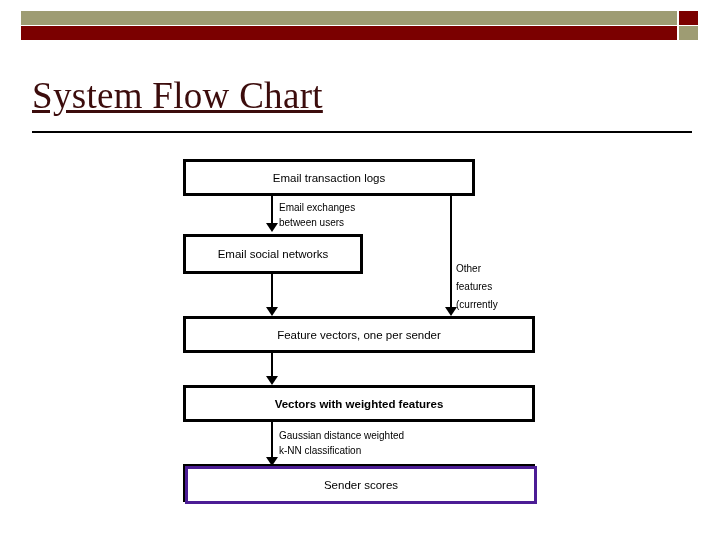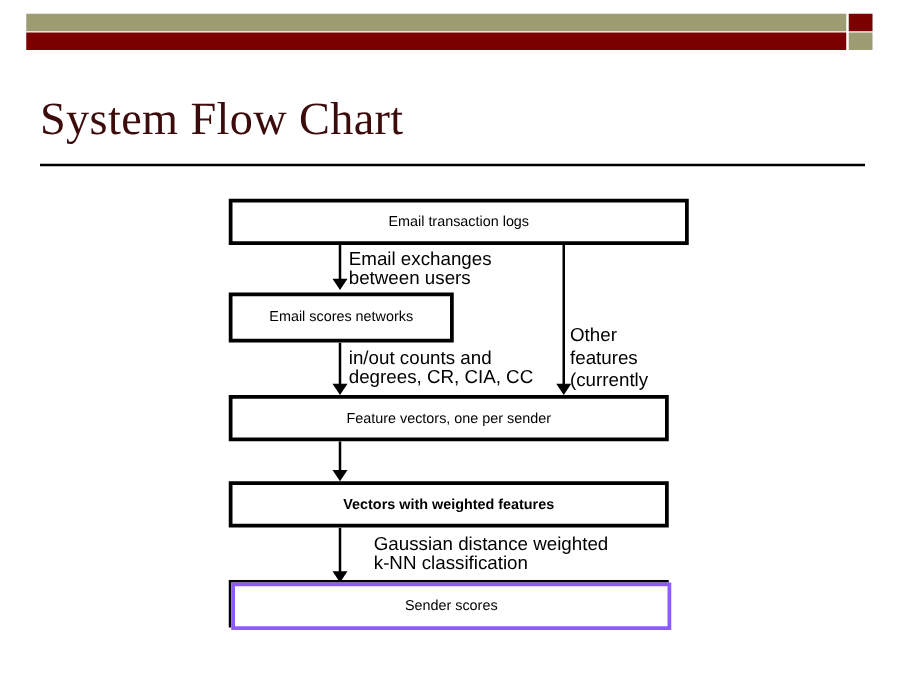--- a/index.html
+++ b/index.html
@@ -46,20 +46,21 @@
     position: absolute;
     left: 32px;
     top: 74px;
     width: 660px;
     font-family: "Liberation Serif", serif;
     font-size: 37px;
     line-height: 44px;
     color: #3c0c0c;
     letter-spacing: 0.3px;
     white-space: nowrap;
+    text-decoration: underline;
   }
   #title-rule {
     position: absolute;
     left: 32px;
     top: 131px;
     width: 660px;
     height: 2px;
     background: #000000;
   }
 
@@ -78,28 +79,28 @@
     border: 3px solid #000000;
     display: flex;
     align-items: center;
     justify-content: center;
     font-family: "Liberation Sans", sans-serif;
     font-size: 11.5px;
     color: #000000;
   }
   
   .node.highlight {
-    border: 3px solid #8b5cf6;
+    border: 3px solid #4c1d95;
     background: #ffffff;
     box-shadow: -2px -2px 0 0 #000000;
     z-index: 3;
   }
 
   
-  #node-logs            { left: 183px; top: 159px; width: 368px; height: 37px; }
+  #node-logs            { left: 183px; top: 159px; width: 292px; height: 37px; }
   #node-social          { left: 183px; top: 234px; width: 180px; height: 40px; }
   #node-featurevectors  { left: 183px; top: 316px; width: 352px; height: 37px; }
   #node-weightedvectors { left: 183px; top: 385px; width: 352px; height: 37px; font-weight: bold; }
   #node-senderscores    { left: 185px; top: 466px; width: 352px; height: 38px; }
 
   
   .edge {
     position: absolute;
   }
   .edge .shaft {
@@ -136,29 +137,29 @@
   #edge-fv-wv .head  { top: 23px; }
 
   #edge-wv-ss            { left: 271px; top: 422px; }
   #edge-wv-ss .shaft { height: 37px; }
   #edge-wv-ss .head  { top: 35px; }
 
   
   .edge-label {
     position: absolute;
     font-family: "Liberation Sans", sans-serif;
-    font-size: 15px;
+    font-size: 10px;
     line-height: 15px;
     color: #000000;
     white-space: pre-line;
   }
   #label-exchanges { left: 279px; top: 200px; }
   #label-counts    { left: 279px; top: 279px; }
   #label-weighting { left: 279px; top: 360px; }
-  #label-gaussian  { left: 279px; top: 428px; margin-left: 20px; }
+  #label-gaussian  { left: 279px; top: 428px; }
   #label-other {
     left: 456px;
     top: 236px;
     line-height: 18px;
     margin-top: 24px;
   }
 </style>
 </head>
 <body>
 
@@ -194,28 +195,26 @@
     <div class="shaft"></div>
     <div class="head"></div>
   </div>
   <div class="edge" id="edge-wv-ss">
     <div class="shaft"></div>
     <div class="head"></div>
   </div>
 
   <div class="edge-label" id="label-exchanges">Email exchanges
 between users</div>
-  <div class="edge-label" id="label-counts">in/out counts and
-degrees, CR, CIA, CC</div>
   <div class="edge-label" id="label-other">Other
 features
 (currently
 not used)</div>
   <div class="edge-label" id="label-gaussian">Gaussian distance weighted
 k-NN classification</div>
 
   <div class="node" id="node-logs">Email transaction logs</div>
-  <div class="node" id="node-social">Email scores networks</div>
+  <div class="node" id="node-social">Email social networks</div>
   <div class="node" id="node-featurevectors">Feature vectors, one per sender</div>
   <div class="node" id="node-weightedvectors">Vectors with weighted features</div>
   <div class="node highlight" id="node-senderscores">Sender scores</div>
 
 </div>
 
 </body></html>

